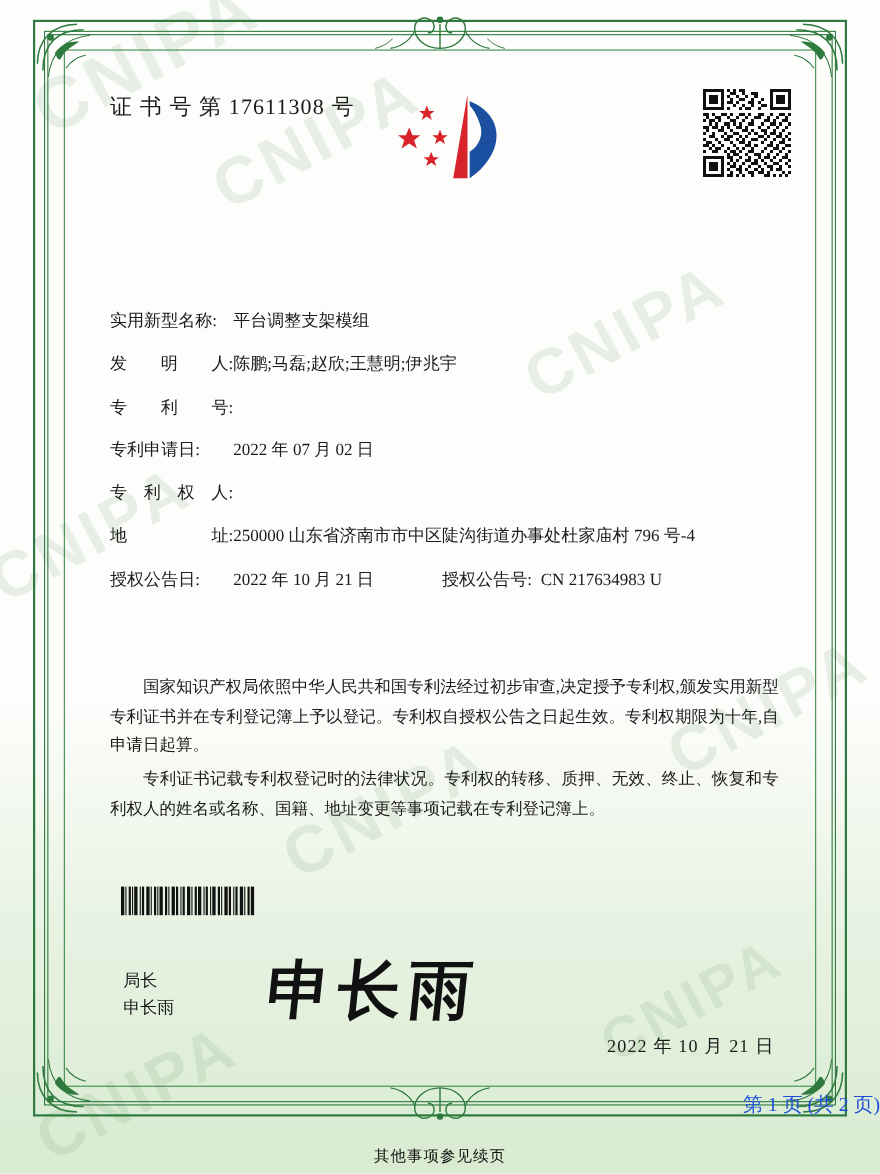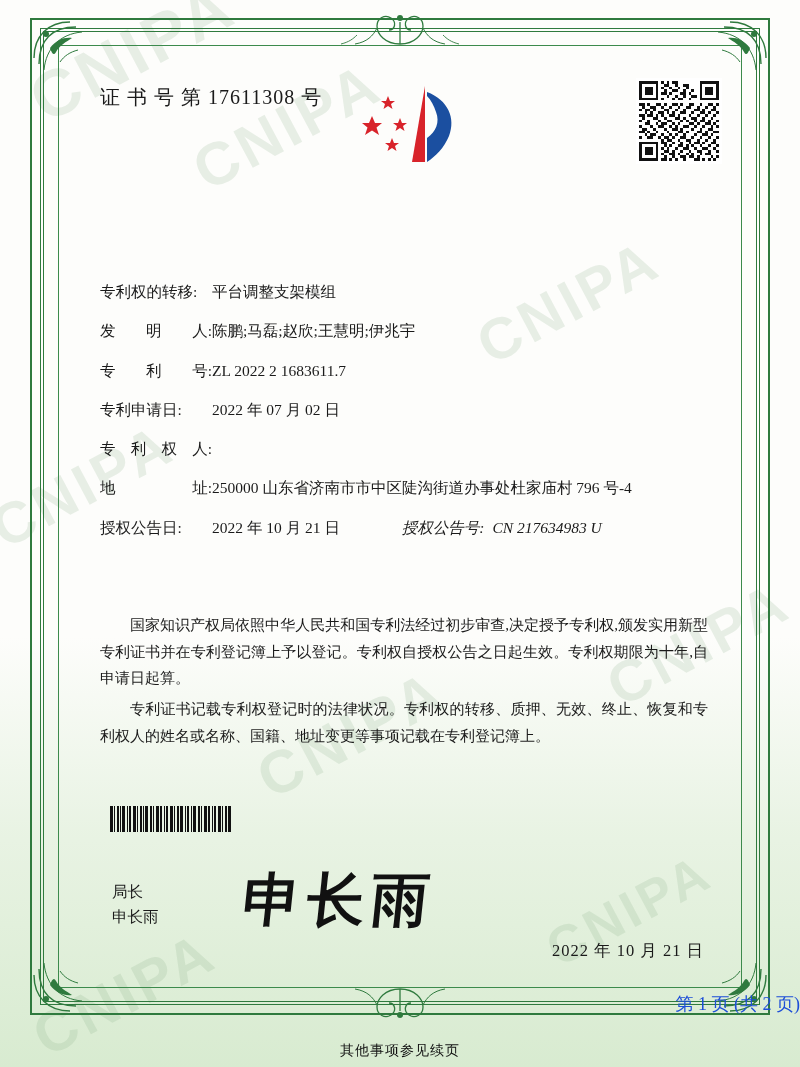--- a/index.html
+++ b/index.html
@@ -164,21 +164,20 @@
   .row .lab.spread > span { display: inline-block; }
   .row .val {
     flex: 1 1 auto;
     word-break: break-word;
   }
   .row.pubrow { margin-bottom: 14px; }
   .pub-second {
     margin-left: 58px;
     display: flex;
     white-space: nowrap;
-    font-style: italic;
   }
   .pub-second .lab2 { margin-right: 8px; }
 
   
   .body-text {
     position: absolute;
     left: 100px; top: 612px;
     width: 608px;
     font-size: 15px;
     line-height: 1.78;
@@ -576,40 +575,39 @@
           <rect x="25" y="28" width="1" height="1"></rect>
           <rect x="27" y="28" width="1" height="1"></rect>
       </g>
     </svg>
   </div>
 
 
   <div class="fields">
 
     <div class="row">
-      <div class="lab">专利权的转移:</div>
+      <div class="lab">实用新型名称:</div>
       <div class="val">平台调整支架模组</div>
     </div>
 
     <div class="row">
       <div class="lab spread">
         <span>发</span>
         <span>明</span>
         <span>人:</span>
       </div>
       <div class="val">陈鹏;马磊;赵欣;王慧明;伊兆宇</div>
     </div>
 
     <div class="row">
       <div class="lab spread">
         <span>专</span>
         <span>利</span>
         <span>号:</span>
       </div>
-      <div class="val">ZL 2022 2 1683611.7</div>
     </div>
 
     <div class="row">
       <div class="lab">专利申请日:</div>
       <div class="val">2022 年 07 月 02 日</div>
     </div>
 
     <div class="row">
       <div class="lab spread">
         <span>专</span>

